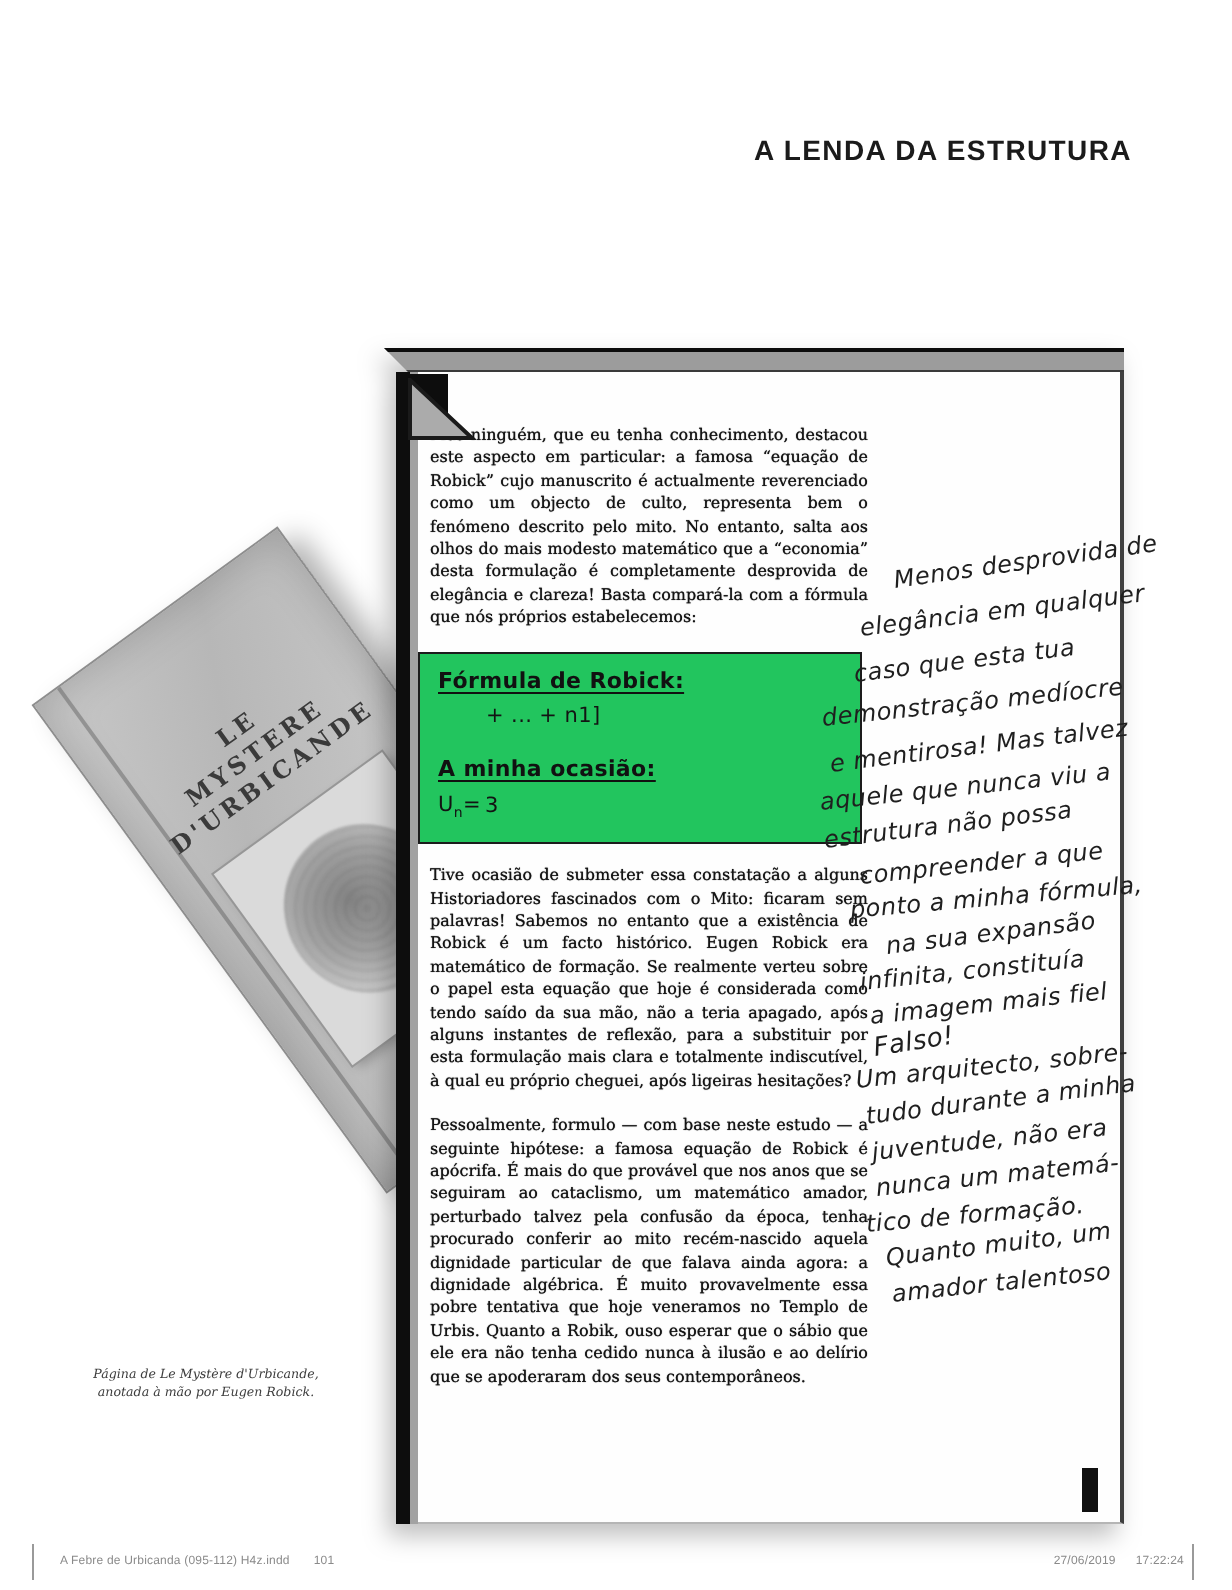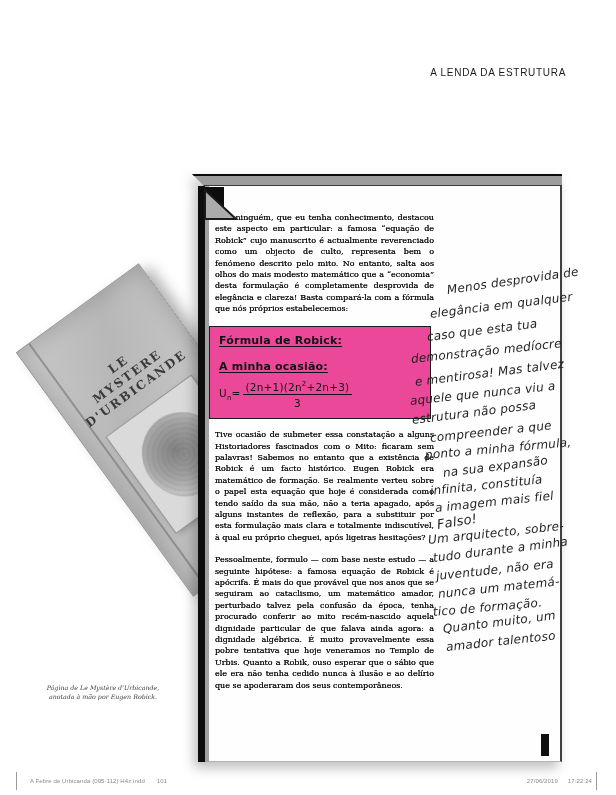--- a/index.html
+++ b/index.html
@@ -3,21 +3,21 @@
 <meta charset="utf-8">
 <style>
   html,body{margin:0;padding:0;}
   body{
     width:616px;height:795px;position:relative;overflow:hidden;
     background:#ffffff;font-family:"Liberation Sans",sans-serif;
   }
   
   .section-title{
     position:absolute;top:67px;right:50px;
-    font-family:"Liberation Sans",sans-serif;font-size:10px;font-weight:normal;
+    font-family:"Liberation Sans",sans-serif;font-size:14px;font-weight:bold;
     letter-spacing:0.7px;color:#1b1b1b;
   }
   
   .book{position:absolute;left:18px;top:263px;width:300px;height:335px;z-index:1;}
   .book-cover{
     position:absolute;left:72px;top:16px;width:150px;height:300px;
     transform:rotate(-36deg);
     background:linear-gradient(115deg,#c9c9c9 0%,#b7b7b7 35%,#c2c2c2 60%,#aeaeae 100%);
     border:1px solid #8e8e8e;
     box-shadow:7px 9px 14px rgba(0,0,0,0.30), inset 0 0 22px rgba(0,0,0,0.18);
@@ -69,21 +69,21 @@
   
   .content{position:absolute;left:6px;top:26px;width:219px;}
   .content p{
     margin:0 0 11px 0;text-align:justify;
     font-family:"DejaVu Serif",serif;font-size:8px;line-height:11.4px;
     color:#141414;text-shadow:0 0 0.45px #141414;
   }
   
   .formula-box{
     border:1.4px solid #1c1c1c;width:222px;margin:2px 0 10px -6px;
-    box-sizing:border-box;padding:7px 6px 8px 9px;background:#ec4899;
+    box-sizing:border-box;padding:7px 6px 8px 9px;background:#22c55e;
   }
   .f-label{
     font-family:"DejaVu Sans",sans-serif;font-size:11px;font-weight:bold;color:#111;
     text-decoration:underline;text-underline-offset:2px;letter-spacing:0.2px;margin-bottom:4px;
   }
   .f-label.second{margin-top:13px;}
   .f-line{
     font-family:"DejaVu Sans",sans-serif;font-size:10.5px;line-height:14px;
     color:#131313;letter-spacing:0.2px;white-space:nowrap;
   }
@@ -164,24 +164,24 @@
   <div class="plaque">
     <div class="plaque-top"></div>
     <div class="plaque-left"></div>
 
     <div class="sheet">
       <div class="content">
         <p>Mas ninguém, que eu tenha conhecimento, destacou este aspecto em particular: a famosa “equação de Robick” cujo manuscrito é actualmente reverenciado como um objecto de culto, representa bem o fenómeno descrito pelo mito. No entanto, salta aos olhos do mais modesto matemático que a “economia” desta formulação é completamente desprovida de elegância e clareza! Basta compará-la com a fórmula que nós próprios estabelecemos:</p>
 
         <div class="formula-box">
           <div class="f-label">Fórmula de Robick:</div>
+          <div class="f-line indent">+ ... + n1]</div>
 
           <div class="f-label second">A minha ocasião:</div>
           <div class="f-line"><span>U</span><sub>n</sub><span>=</span><span class="frac">
-                <span class="num"><span>(2n+1)(2n</span><sup>2</sup><span>+2n+3)</span></span>
                 <span class="den">3</span>
               </span></div>
         </div>
 
         <p>Tive ocasião de submeter essa constatação a alguns Historiadores fascinados com o Mito: ficaram sem palavras! Sabemos no entanto que a existência de Robick é um facto histórico. Eugen Robick era matemático de formação. Se realmente verteu sobre o papel esta equação que hoje é considerada como tendo saído da sua mão, não a teria apagado, após alguns instantes de reflexão, para a substituir por esta formulação mais clara e totalmente indiscutível, à qual eu próprio cheguei, após ligeiras hesitações?</p>
         <p>Pessoalmente, formulo — com base neste estudo — a seguinte hipótese: a famosa equação de Robick é apócrifa. É mais do que provável que nos anos que se seguiram ao cataclismo, um matemático amador, perturbado talvez pela confusão da época, tenha procurado conferir ao mito recém-nascido aquela dignidade particular de que falava ainda agora: a dignidade algébrica. É muito provavelmente essa pobre tentativa que hoje veneramos no Templo de Urbis. Quanto a Robik, ouso esperar que o sábio que ele era não tenha cedido nunca à ilusão e ao delírio que se apoderaram dos seus contemporâneos.</p>
       </div>
 
       <div class="mark-br"></div>
     </div>

